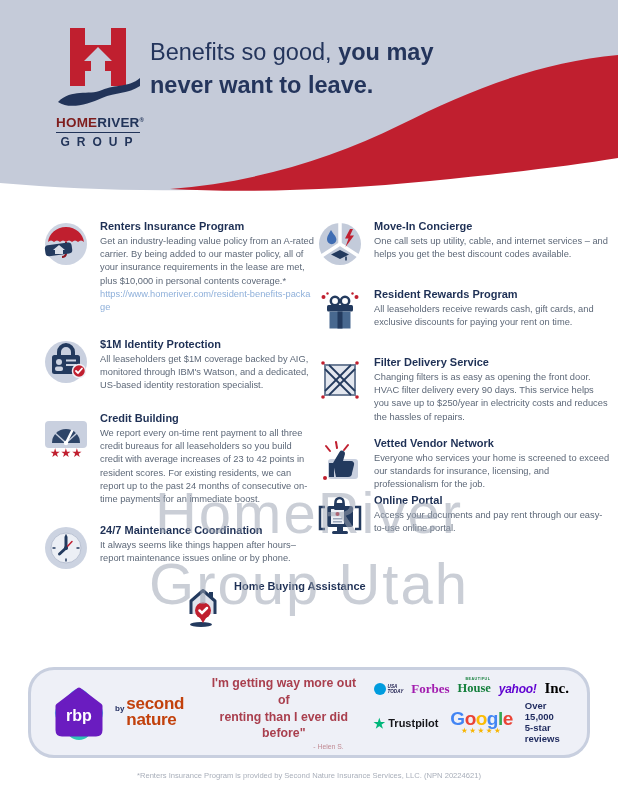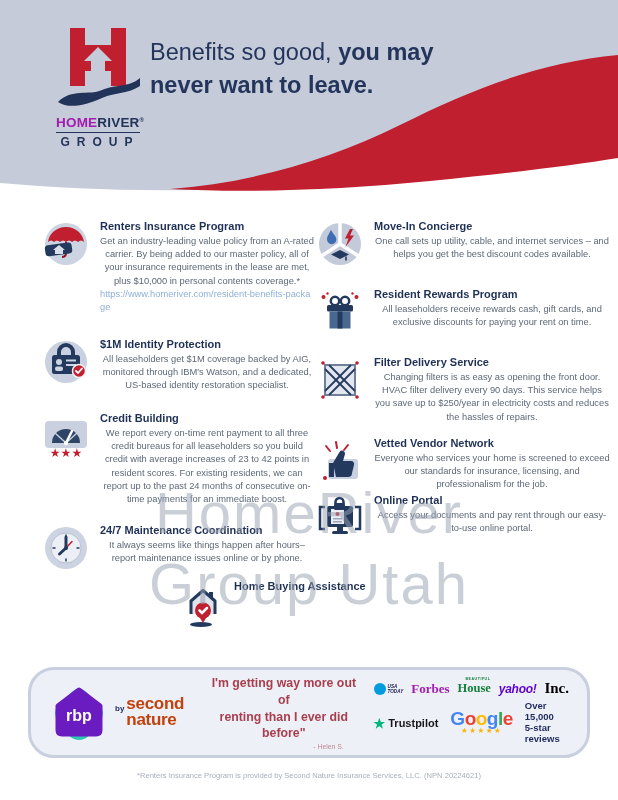--- a/index.html
+++ b/index.html
@@ -6,34 +6,34 @@
   html,body { background:#e8e8e8; }
   .page {
     position:relative; width:618px; height:800px; margin:0 auto;
     background:#ffffff; overflow:hidden;
     font-family:"Liberation Sans", sans-serif;
   }
   
   .header-svg { position:absolute; top:0; left:0; }
   .logo { position:absolute; left:56px; top:28px; width:84px; text-align:center; }
   .logo-word { font-size:13.5px; font-weight:800; letter-spacing:.2px; line-height:1; margin-top:2px; white-space:nowrap; }
-  .logo-home { color:#a21caf; }
+  .logo-home { color:#7f1d1d; }
   .logo-river { color:#223459; }
   .logo-reg { font-size:6px; color:#223459; vertical-align:super; }
   .logo-group { margin-top:2px; border-top:1.5px solid #223459; padding-top:2px;
     font-size:12px; font-weight:700; letter-spacing:7px; color:#223459; text-indent:4px; }
   .headline { position:absolute; left:150px; top:36px; font-size:23.5px; line-height:1.4; color:#24355c; }
   .headline .reg { font-weight:400; }
   .headline .b { font-weight:700; }
   
   .item { position:absolute; display:flex; align-items:flex-start; }
   .item .icon { flex:0 0 48px; width:48px; height:48px; margin-right:10px; }
   .item .txt { flex:1; }
   .b-title { font-size:11px; font-weight:700; color:#1e3055; margin-bottom:3px; }
-  .b-body { font-size:9.3px; line-height:1.42; color:#5d6878;text-align:center; }
+  .b-body { font-size:9.3px; line-height:1.42; color:#5d6878; }
   .b-link { display:block; font-size:9.3px; line-height:1.42; color:#8fb0da; text-decoration:none; word-break:break-all; cursor:pointer; }
   .w-left  { width:214px; }
   .w-right { width:236px; }
   
   .watermark {
     position:absolute; top:478px; left:0; width:100%; text-align:center; z-index:6;
     font-size:58px; font-weight:300; line-height:1.22; letter-spacing:2px;
     color:#9aa3b2; opacity:.52; pointer-events:none;
   }
   

